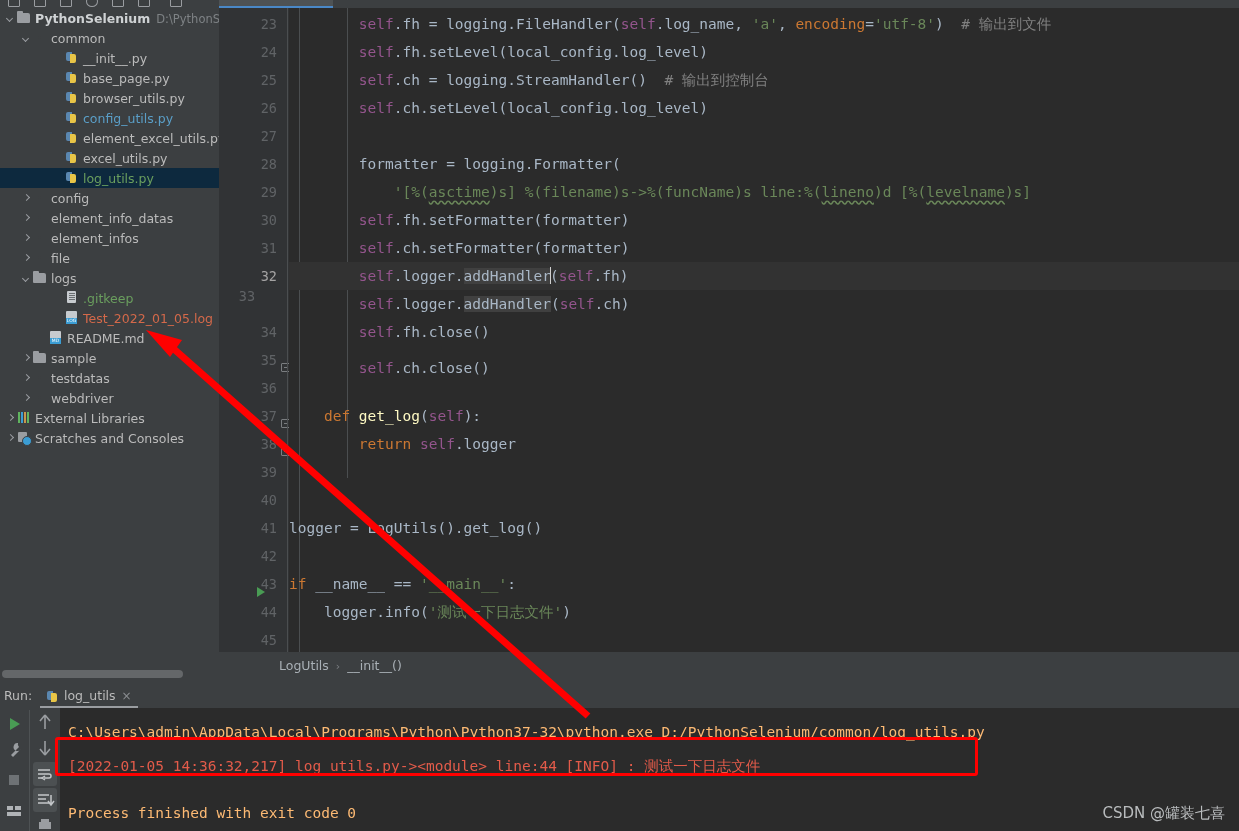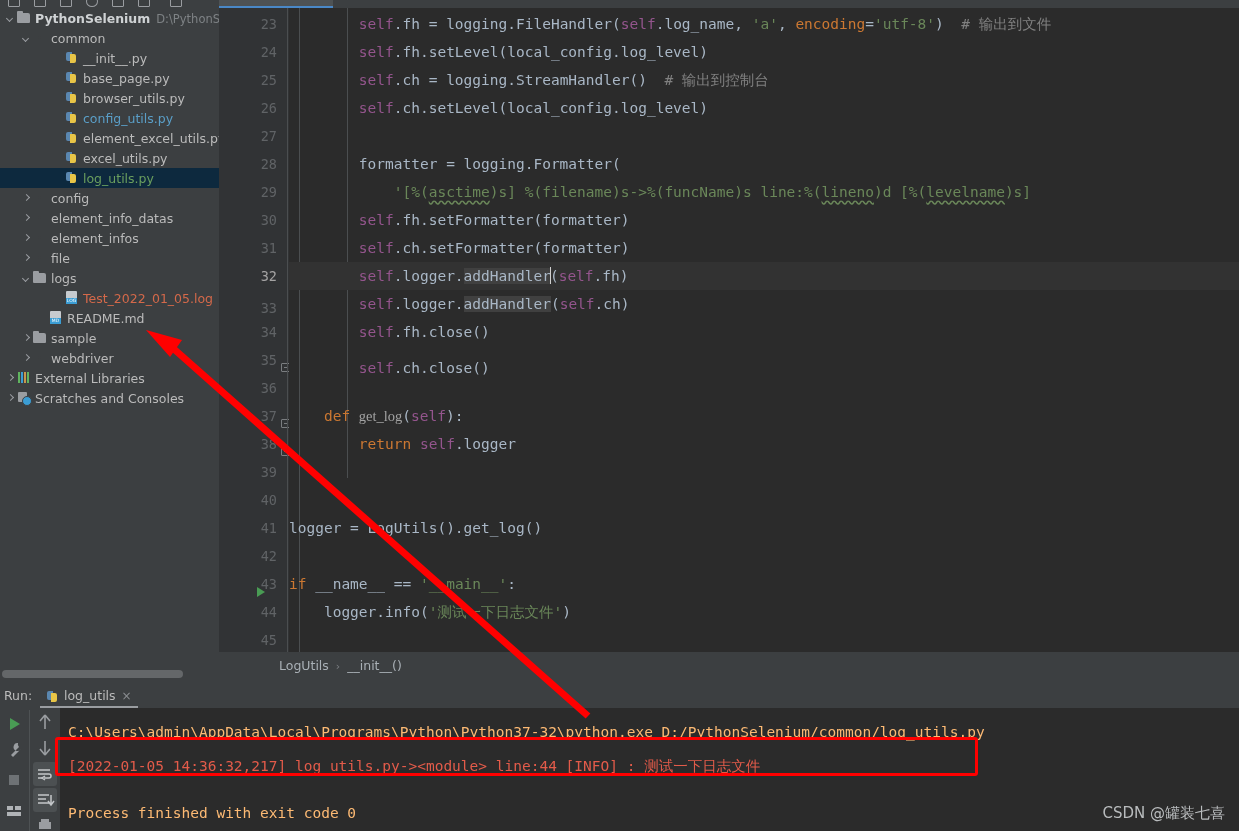--- a/index.html
+++ b/index.html
@@ -248,21 +248,21 @@
     font-family: "DejaVu Sans Mono", monospace;
     font-size: 14.5px;
     color: #a9b7c6;
   }
   .hl-cur {
     position: absolute; left: 0; width: 950px; height: 28px;
     background: #323232;
   }
   .kw  { color: #cc7832; }
   .self{ color: #94558d; }
-  .fn  { color: #a3a3a3; font-family: Liberation Serif, serif; }
+  .fn  { color: #fef9c3; }
   .str { color: #6a8759; }
   .com { color: #808080; }
   .id  { color: #a9b7c6; }
   .ident-hl { background: #404040; }
   .wavy {
     text-decoration: underline;
     text-decoration-style: wavy;
     text-decoration-color: #6a8759;
     text-underline-offset: 3px;
   }
@@ -393,23 +393,25 @@
         <div class="tree-row" style="padding-left: 54px;"><span class="arrow none"></span><span class="ico py"></span><span class="tl-name">browser_utils.py</span></div>
         <div class="tree-row" style="padding-left: 54px;"><span class="arrow none"></span><span class="ico py"></span><span class="tl-name tl-blue">config_utils.py</span></div>
         <div class="tree-row" style="padding-left: 54px;"><span class="arrow none"></span><span class="ico py"></span><span class="tl-name">element_excel_utils.py</span></div>
         <div class="tree-row" style="padding-left: 54px;"><span class="arrow none"></span><span class="ico py"></span><span class="tl-name">excel_utils.py</span></div>
         <div class="tree-row selected" style="padding-left: 54px;"><span class="arrow none"></span><span class="ico py"></span><span class="tl-name tl-green">log_utils.py</span></div>
         <div class="tree-row" style="padding-left: 22px;"><span class="arrow right"></span><span class="ico folder-src"><span class="dot"></span></span><span class="tl-name">config</span></div>
         <div class="tree-row" style="padding-left: 22px;"><span class="arrow right"></span><span class="ico folder-src"><span class="dot"></span></span><span class="tl-name">element_info_datas</span></div>
         <div class="tree-row" style="padding-left: 22px;"><span class="arrow right"></span><span class="ico folder-src"><span class="dot"></span></span><span class="tl-name">element_infos</span></div>
         <div class="tree-row" style="padding-left: 22px;"><span class="arrow right"></span><span class="ico folder-src"><span class="dot"></span></span><span class="tl-name">file</span></div>
         <div class="tree-row" style="padding-left: 22px;"><span class="arrow down"></span><span class="ico folder"></span><span class="tl-name">logs</span></div>
+        <div class="tree-row" style="padding-left: 54px;"><span class="arrow none"></span><span class="ico txt"></span><span class="tl-name tl-green">.gitkeep</span></div>
         <div class="tree-row" style="padding-left: 54px;"><span class="arrow none"></span><span class="ico log"><span class="tag">LOG</span></span><span class="tl-name tl-red">Test_2022_01_05.log</span></div>
         <div class="tree-row" style="padding-left: 38px;"><span class="arrow none"></span><span class="ico md"><span class="tag">MD</span></span><span class="tl-name">README.md</span></div>
         <div class="tree-row" style="padding-left: 22px;"><span class="arrow right"></span><span class="ico folder"></span><span class="tl-name">sample</span></div>
+        <div class="tree-row" style="padding-left: 22px;"><span class="arrow right"></span><span class="ico folder-src"><span class="dot"></span></span><span class="tl-name">testdatas</span></div>
         <div class="tree-row" style="padding-left: 22px;"><span class="arrow right"></span><span class="ico folder-src"><span class="dot"></span></span><span class="tl-name">webdriver</span></div>
         <div class="tree-row" style="padding-left: 6px;"><span class="arrow right"></span><span class="ico extlib"></span><span class="tl-name">External Libraries</span></div>
         <div class="tree-row" style="padding-left: 6px;"><span class="arrow right"></span><span class="ico scratch"></span><span class="tl-name">Scratches and Consoles</span></div>
       </div>
   </div>
   <div id="proj-hscroll">
     <div class="thumb"></div>
   </div>
 
   <div id="editor-area">
@@ -420,21 +422,21 @@
         <div class="ln" style="top: 2px;">23</div>
         <div class="ln" style="top: 30px;">24</div>
         <div class="ln" style="top: 58px;">25</div>
         <div class="ln" style="top: 86px;">26</div>
         <div class="ln" style="top: 114px;">27</div>
         <div class="ln" style="top: 142px;">28</div>
         <div class="ln" style="top: 170px;">29</div>
         <div class="ln" style="top: 198px;">30</div>
         <div class="ln" style="top: 226px;">31</div>
         <div class="ln cur" style="top: 254px;">32</div>
-        <div class="ln" style="top: 286px;">33</div>
+        <div class="ln" style="top: 274px; text-align: center;">33</div>
         <div class="ln" style="top: 310px;">34</div>
         <div class="ln" style="top: 338px;">35</div>
         <div class="ln" style="top: 366px;">36</div>
         <div class="ln" style="top: 394px;">37</div>
         <div class="ln" style="top: 422px;">38</div>
         <div class="ln" style="top: 450px;">39</div>
         <div class="ln" style="top: 478px;">40</div>
         <div class="ln" style="top: 506px;">41</div>
         <div class="ln" style="top: 534px;">42</div>
         <div class="ln" style="top: 562px;">43</div>

